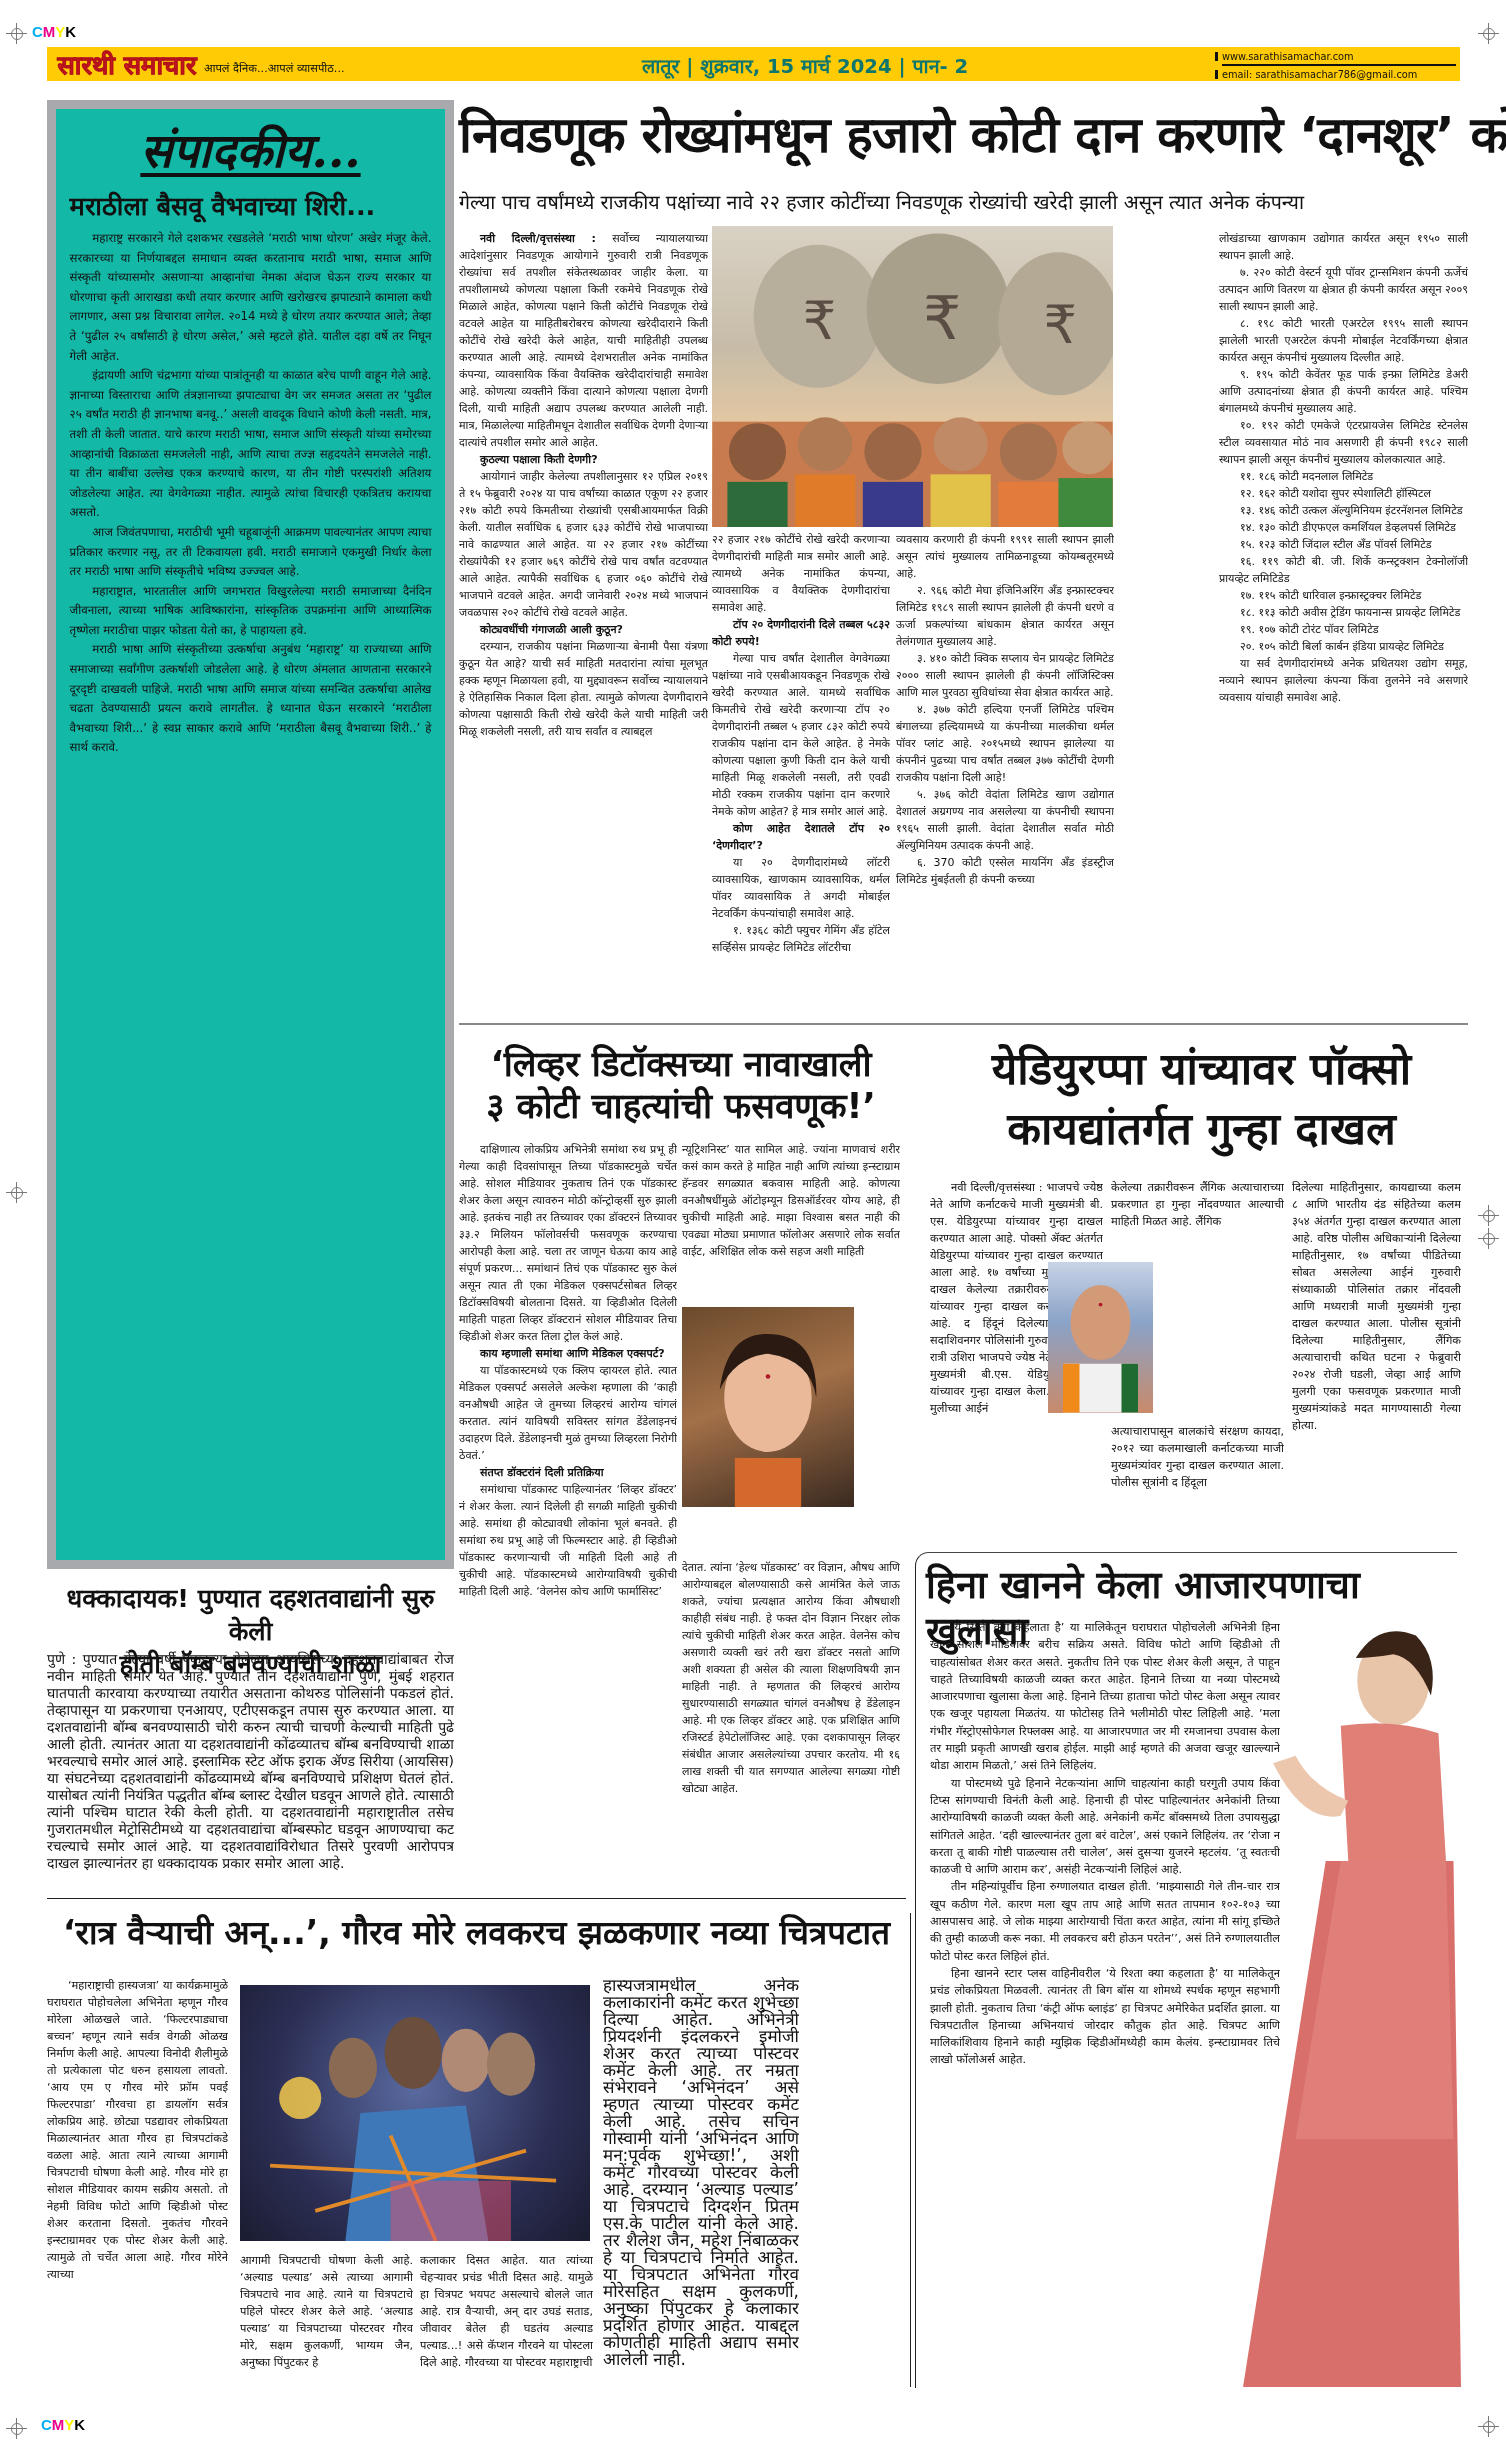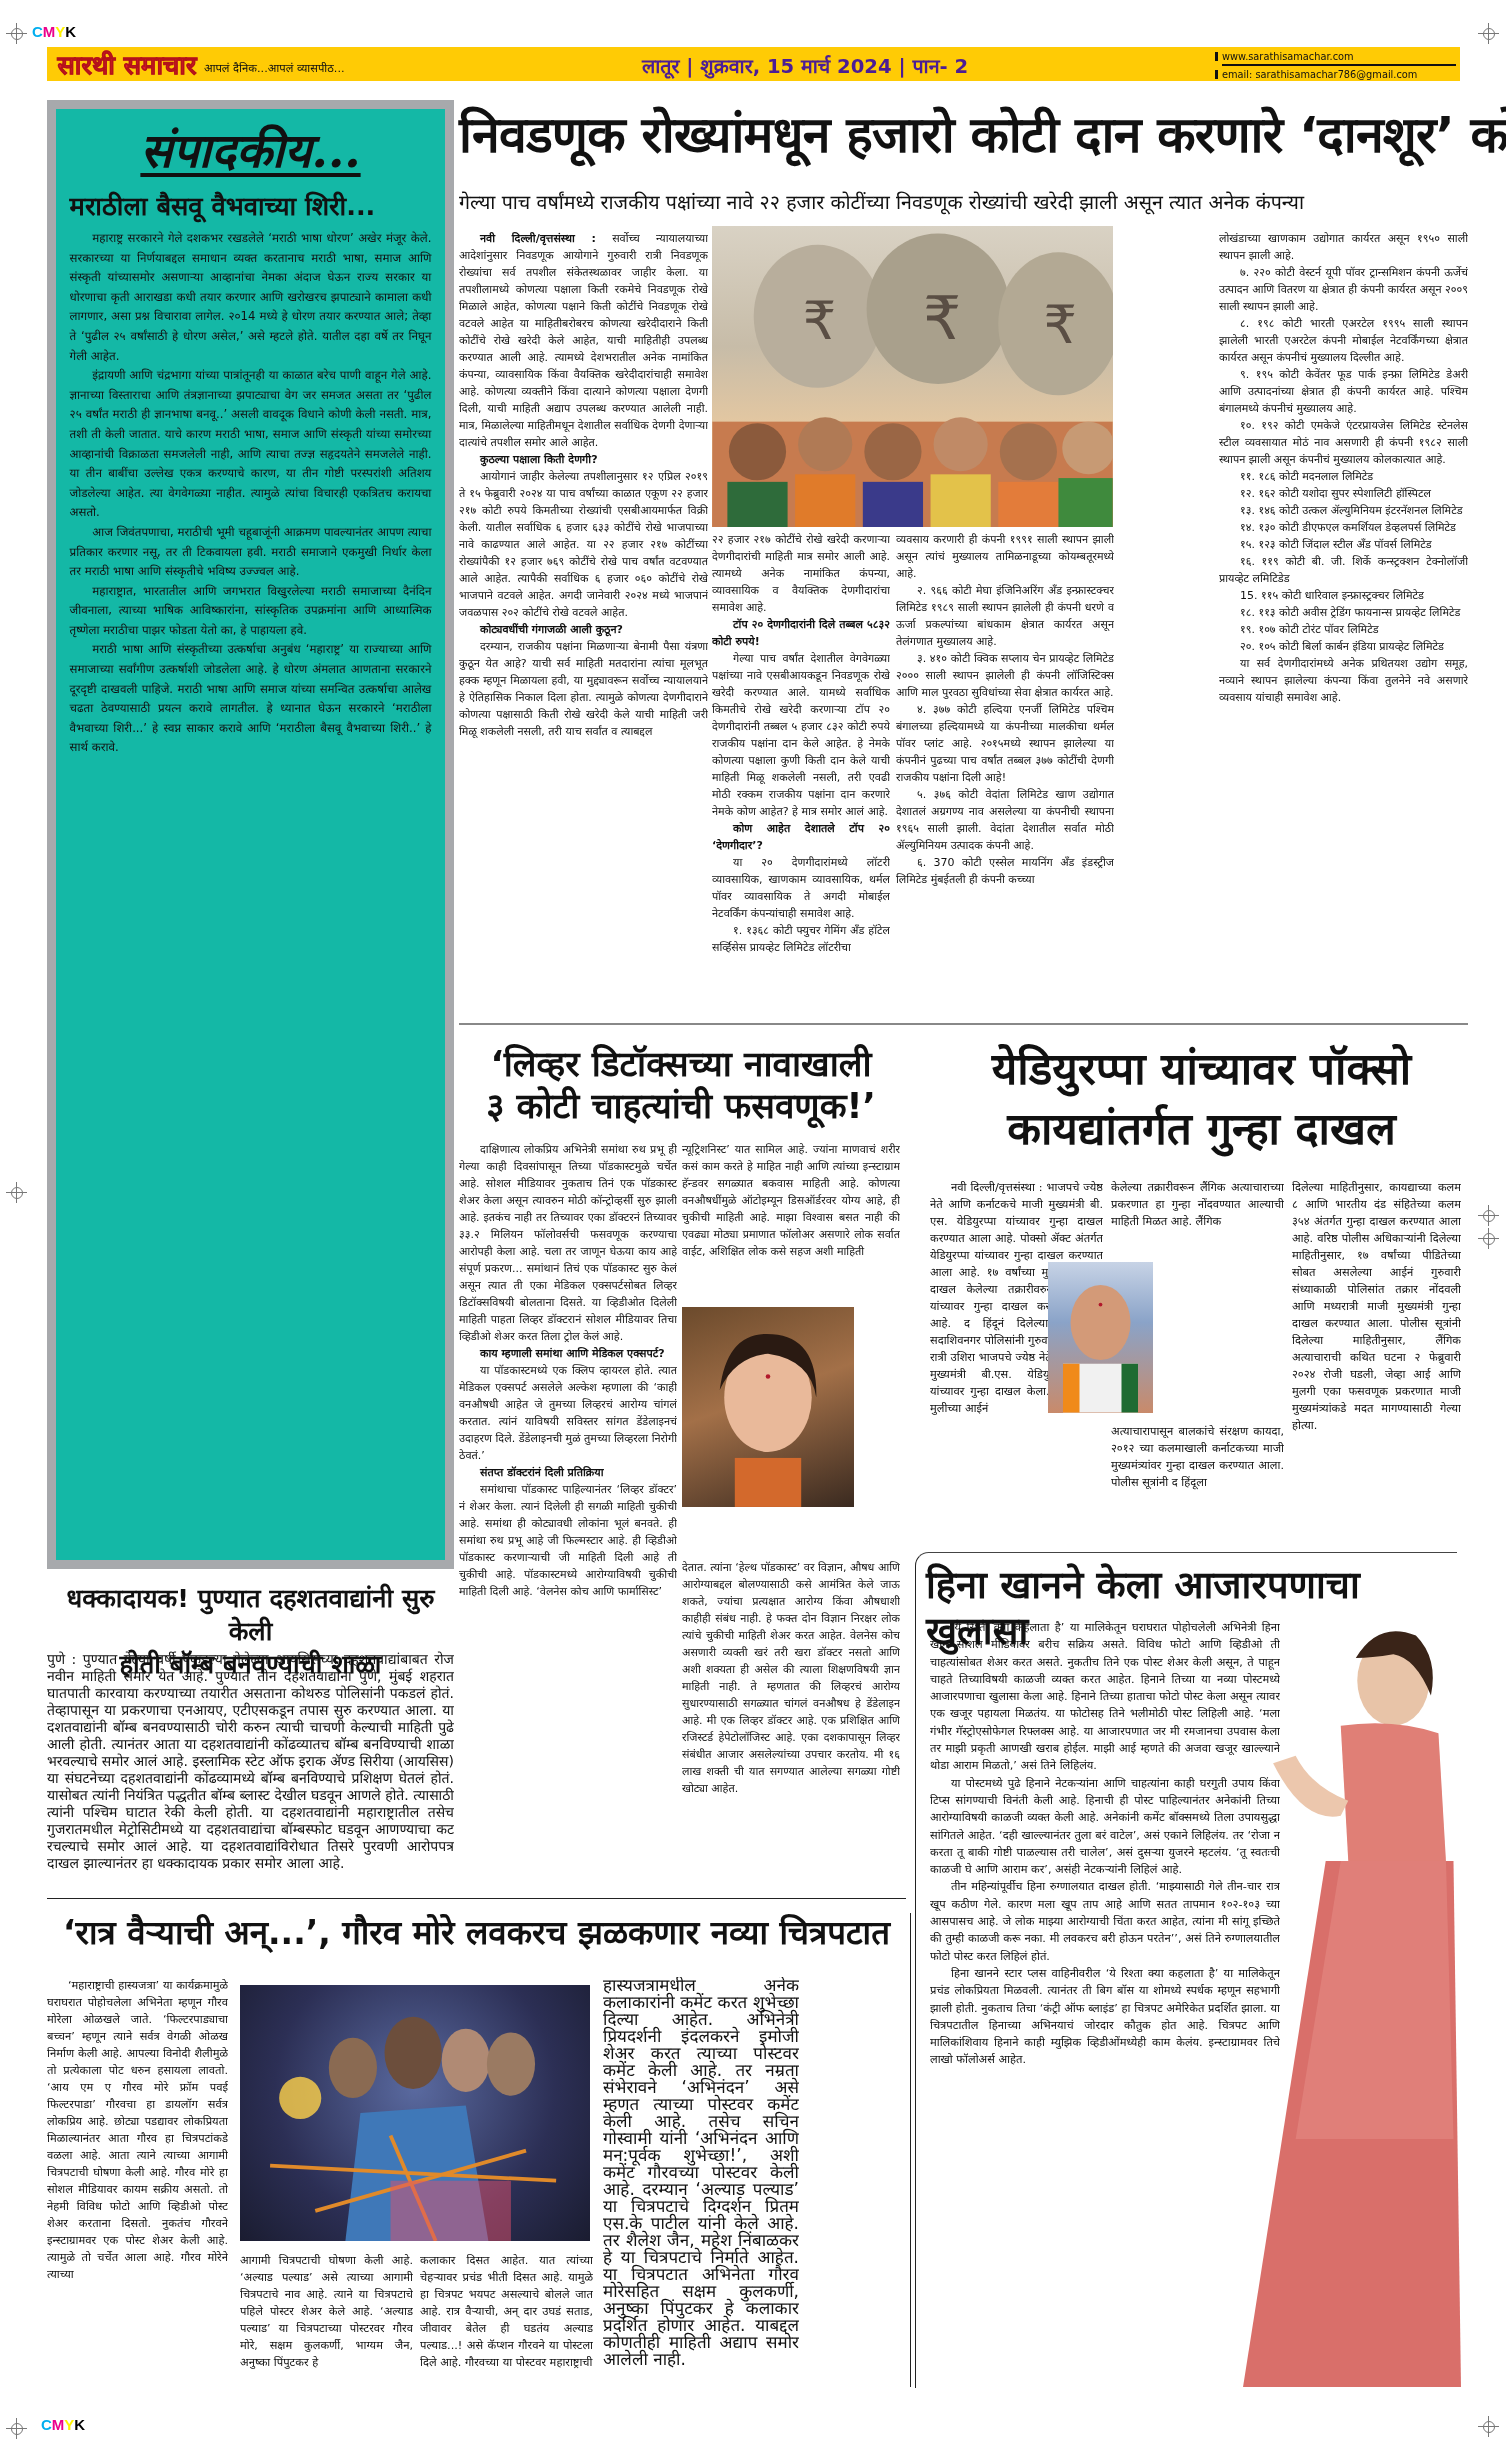--- a/index.html
+++ b/index.html
@@ -10,21 +10,21 @@
   .reg::after { content: ""; position: absolute; left: 0; top: 9.8px; width: 21px; height: 0.8px; background: #777; }
   .reg .ring { position: absolute; left: 4.5px; top: 4.5px; width: 12px; height: 12px; border: 0.8px solid #777; border-radius: 50%; }
 
   .cmyk { position: absolute; font-family: "Liberation Sans", sans-serif; font-size: 15px; font-weight: bold; letter-spacing: 0px; }
   .cmyk .c { color: #00aeef; } .cmyk .m { color: #ec008c; } .cmyk .y { color: #fff200; } .cmyk .k { color: #000; }
 
   
   .masthead { position: absolute; left: 47px; top: 47px; width: 1413px; height: 34px; background: #ffcb05; display: flex; align-items: center; }
   .brand { font-family: "DejaVu Sans", sans-serif; font-weight: bold; font-size: 25.6px; color: #e41e26; margin-left: 10.5px; -webkit-text-stroke: 0.8px #b3121a; }
   .tagline { font-size: 11.3px; color: #111; margin-left: 7.5px; margin-top: 7.5px; }
-  .dateline { position: absolute; left: 595px; top: 4.5px; font-size: 19.6px; font-weight: bold; color: #4c1d95; }
+  .dateline { position: absolute; left: 595px; top: 4.5px; font-size: 19.6px; font-weight: bold; color: #0f766e; }
   .contacts { position: absolute; right: 4.5px; top: 2.3px; width: 241px; font-size: 9.8px; }
   .contacts div { display: flex; align-items: center; gap: 4.5px; height: 14.3px; }
   .contacts .bar { width: 3px; height: 9px; background: #111; }
   .contacts .sep { height: 1.5px; background: #111; margin: 0.8px 0 1.5px 7.5px; }
 
   
   .editorial { position: absolute; left: 47px; top: 100px; width: 407px; height: 1469px; background: #a7a9ac; padding: 9px; }
   .editorial .inner { width: 100%; height: 100%; background: #14b8a6; padding: 7.5px 13.6px; overflow: hidden; }
   .ed-title { text-align: center; font-family: "DejaVu Serif", serif; font-style: italic; font-size: 47px; font-weight: bold; text-decoration: underline; text-underline-offset: 6px; }
   .ed-head { font-size: 25.6px; font-weight: bold; margin-top: 7.5px; }
@@ -163,21 +163,21 @@
   <p>७. २२० कोटी वेस्टर्न यूपी पॉवर ट्रान्समिशन कंपनी ऊर्जेचं उत्पादन आणि वितरण या क्षेत्रात ही कंपनी कार्यरत असून २००९ साली स्थापन झाली आहे.</p>
   <p>८. १९८ कोटी भारती एअरटेल १९९५ साली स्थापन झालेली भारती एअरटेल कंपनी मोबाईल नेटवर्किंगच्या क्षेत्रात कार्यरत असून कंपनीचं मुख्यालय दिल्लीत आहे.</p>
   <p>९. १९५ कोटी केवेंतर फूड पार्क इन्फ्रा लिमिटेड डेअरी आणि उत्पादनांच्या क्षेत्रात ही कंपनी कार्यरत आहे. पश्चिम बंगालमध्ये कंपनीचं मुख्यालय आहे.</p>
   <p>१०. १९२ कोटी एमकेजे एंटरप्रायजेस लिमिटेड स्टेनलेस स्टील व्यवसायात मोठं नाव असणारी ही कंपनी १९८२ साली स्थापन झाली असून कंपनीचं मुख्यालय कोलकात्यात आहे.</p>
   <p>११. १८६ कोटी मदनलाल लिमिटेड</p>
   <p>१२. १६२ कोटी यशोदा सुपर स्पेशालिटी हॉस्पिटल</p>
   <p>१३. १४६ कोटी उत्कल ॲल्युमिनियम इंटरनॅशनल लिमिटेड</p>
   <p>१४. १३० कोटी डीएफएल कमर्शियल डेव्हलपर्स लिमिटेड</p>
   <p>१५. १२३ कोटी जिंदाल स्टील अँड पॉवर्स लिमिटेड</p>
   <p>१६. ११९ कोटी बी. जी. शिर्के कन्स्ट्रक्शन टेक्नोलॉजी प्रायव्हेट लमिटिडेड</p>
-  <p>15. ११५ कोटी धारिवाल इन्फ्रास्ट्रक्चर लिमिटेड</p>
+  <p>१७. ११५ कोटी धारिवाल इन्फ्रास्ट्रक्चर लिमिटेड</p>
   <p>१८. ११३ कोटी अवीस ट्रेडिंग फायनान्स प्रायव्हेट लिमिटेड</p>
   <p>१९. १०७ कोटी टोरंट पॉवर लिमिटेड</p>
   <p>२०. १०५ कोटी बिर्ला कार्बन इंडिया प्रायव्हेट लिमिटेड</p>
   <p>या सर्व देणगीदारांमध्ये अनेक प्रथितयश उद्योग समूह, नव्याने स्थापन झालेल्या कंपन्या किंवा तुलनेने नवे असणारे व्यवसाय यांचाही समावेश आहे.</p>
 </div>
 
 <div class="hr" style="left:459px;top:1023px;width:1009px;"></div>
 
 <div class="h2" style="left:459px;top:1043px;width:444px;font-size:35px;">
   <div>‘लिव्हर डिटॉक्सच्या नावाखाली</div>

